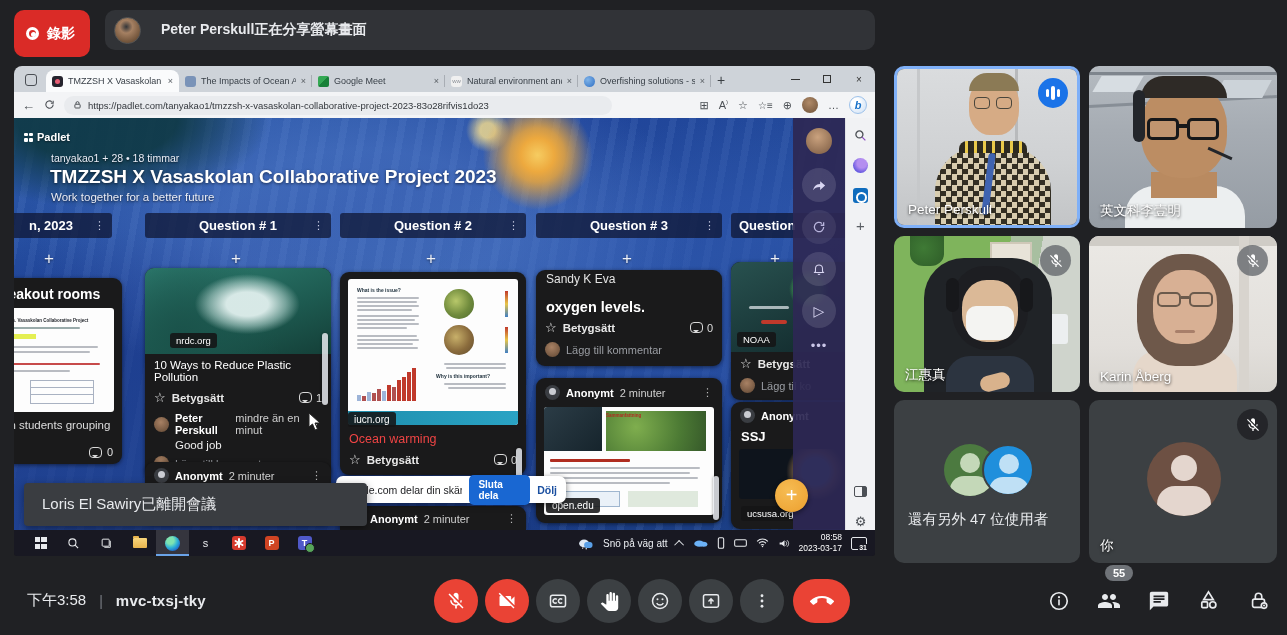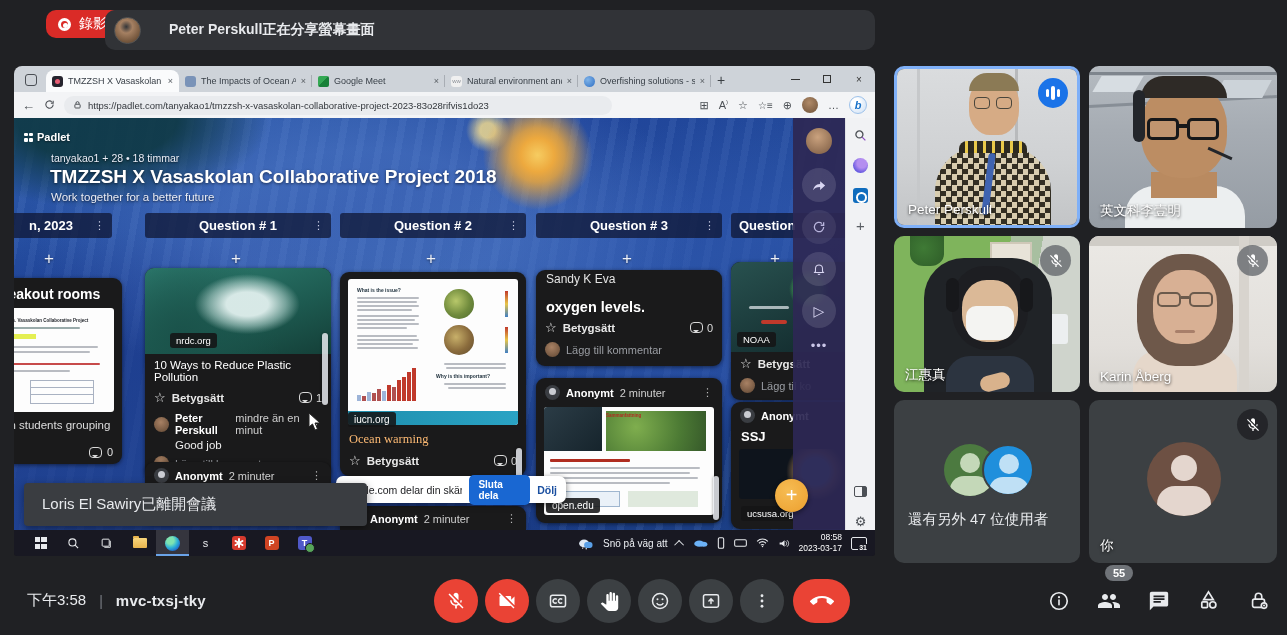--- a/index.html
+++ b/index.html
@@ -2,24 +2,24 @@
 <html><head>
 <meta charset="utf-8">
 <style>
   html,body{margin:0;padding:0;background:#111;}
   *{box-sizing:border-box;font-family:"Liberation Sans",sans-serif;}
   .app{position:relative;width:1287px;height:635px;background:#202124;overflow:hidden;}
   .abs{position:absolute;}
   .flex{display:flex;align-items:center;}
 
   
-  .rec-pill{left:14px;top:10px;width:76px;height:28px;border-radius:10px;background:#da2b27;color:#fff;font-size:14px;font-weight:normal;gap:8px;padding-left:12px;margin-left:32px;}
+  .rec-pill{left:14px;top:10px;width:76px;height:47px;border-radius:10px;background:#da2b27;color:#fff;font-size:14px;font-weight:bold;gap:8px;padding-left:12px;}
   .rec-dot{width:13px;height:13px;border:3px solid #fff;border-radius:50%;position:relative;}
   .rec-dot::after{content:"";position:absolute;left:2px;top:2px;width:5px;height:5px;background:#fff;border-radius:50%;}
-  .share-pill{left:105px;top:10px;width:770px;height:40px;border-radius:10px;background:#313337;color:#e8eaed;font-size:14px;font-weight:bold;gap:28px;padding-left:9px;}
+  .share-pill{left:105px;top:10px;width:770px;height:40px;border-radius:10px;background:#313337;color:#e8eaed;font-size:14px;font-weight:bold;gap:20px;padding-left:9px;}
   .avatar-sm{width:27px;height:27px;border-radius:50%;background:radial-gradient(circle at 45% 35%,#b9998006 0,#a58062 30%,#6e5138 75%,#4a352a 100%);border:1px solid #555;}
 
   
   .screen{left:14px;top:66px;width:861px;height:490px;border-radius:8px 8px 3px 3px;overflow:hidden;background:#1b1b1b;}
   .tabstrip{position:absolute;left:0;top:0;width:100%;height:26px;background:#ced3d9;display:flex;align-items:flex-end;padding-left:5px;}
   .wksp{width:12px;height:12px;border:1.6px solid #4a4e54;border-radius:3px;margin:0 9px 6px 6px;}
   .tab{height:22px;width:133px;border-radius:8px 8px 0 0;font-size:9px;color:#394048;display:flex;align-items:center;gap:5px;padding:0 6px;position:relative;}
   .tab .tt{white-space:nowrap;overflow:hidden;flex:1;}
   .tab .tx{color:#5a6065;font-size:9px;}
   .tab.active{background:#fafbfc;}
@@ -229,21 +229,21 @@
       <div class="abs plogo">
         <span class="pgrid">
             <span></span>
             <span></span>
             <span></span>
             <span></span>
           </span>
         <span>Padlet</span>
       </div>
       <div class="abs pmeta">tanyakao1  + 28  • 18 timmar</div>
-      <div class="abs ptitle">TMZZSH X Vasaskolan Collaborative Project 2018</div>
+      <div class="abs ptitle">TMZZSH X Vasaskolan Collaborative Project 2023</div>
       <div class="abs psub">Work together for a better future</div>
 
       <div class="colhead" style="left:-24px;width:122px;">
           <span>n, 2023</span>
           <span class="dots">⋮</span>
         </div>
       <div class="colhead" style="left:131px;width:186px;">
           <span>Question # 1</span>
           <span class="dots">⋮</span>
         </div>
@@ -359,21 +359,21 @@
             <div style="position:absolute;right:10px;top:48px;width:3px;height:26px;background:linear-gradient(#c0392b,#e8c547,#3f7fc4);"></div>
             <div class="dline" style="right:12px;top:84px;width:62px;"></div>
               <div class="dline" style="right:12px;top:88px;width:60px;"></div>
             <div style="position:absolute;right:28px;top:94px;font-size:5px;font-weight:bold;color:#20323e;">Why is this important?</div>
             <div class="dline" style="right:12px;top:104px;width:62px;"></div>
               <div class="dline" style="right:12px;top:108px;width:58px;"></div>
             <div style="position:absolute;left:0;bottom:0;width:100%;height:14px;background:linear-gradient(90deg,#1f8fae,#2aa3c4);"></div>
           </div>
           <span class="chip" style="left:0px;bottom:-2px;font-size:10px;">iucn.org</span>
         </div>
-        <div style="padding:7px 9px 2px;font-size:12.5px;color:#fdba74;font-family:Liberation Serif, serif;">Ocean warming</div>
+        <div style="padding:7px 9px 2px;font-size:12.5px;color:#ef4444;">Ocean warming</div>
         <div class="raterow" style="padding-bottom:8px;">
           <span class="star">☆</span>
           <span style="font-weight:bold;font-size:11.5px;">Betygsätt</span>
           <span class="cnt">
               <span class="bub"></span>
               <span>0</span>
             </span>
         </div>
       </div>
 

